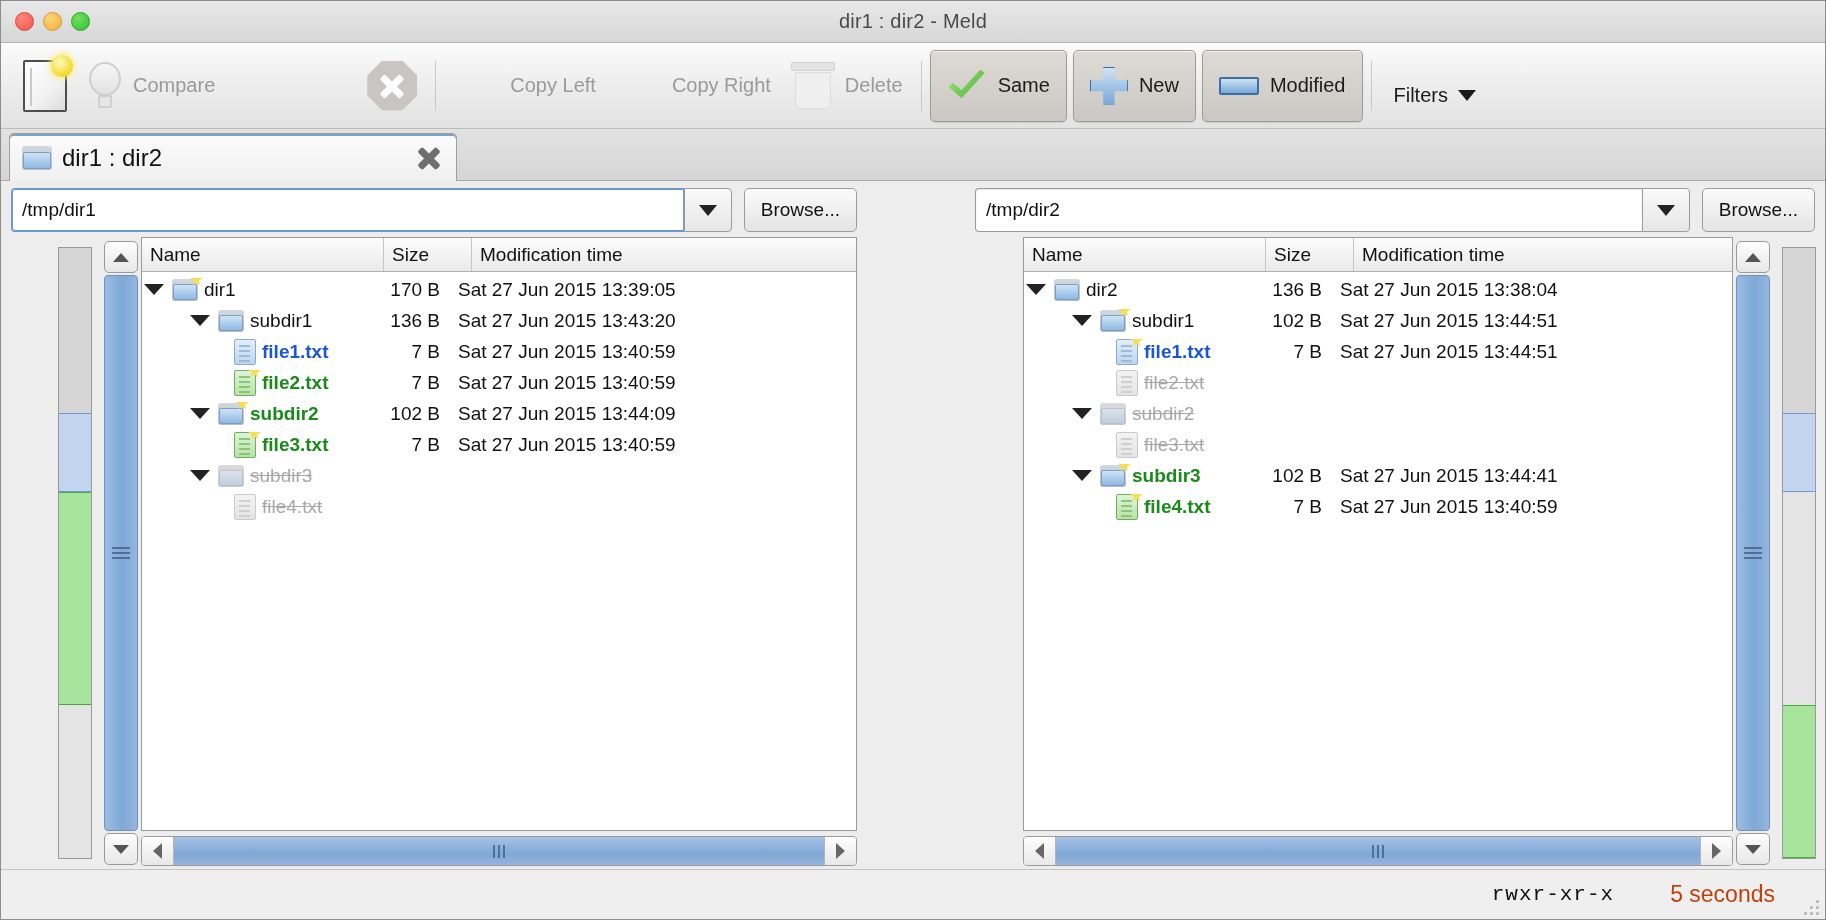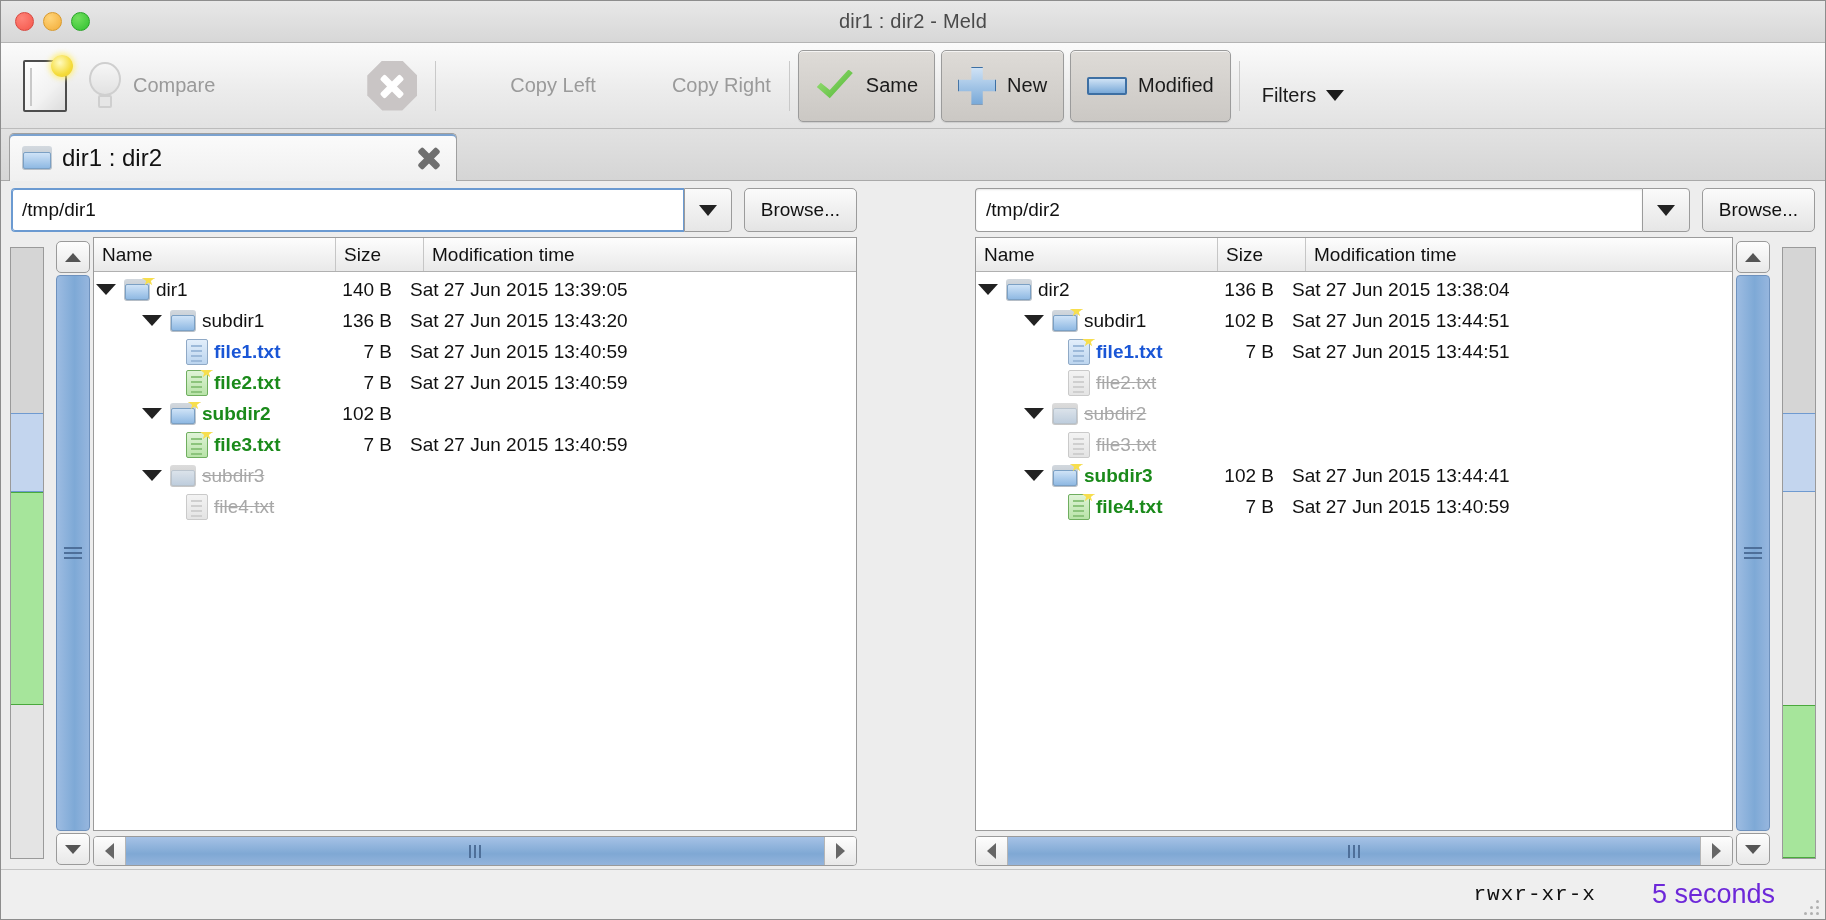--- a/index.html
+++ b/index.html
@@ -133,21 +133,21 @@
     width:48px; background:linear-gradient(180deg,#fafafa,#e6e6e6); border:1px solid #9b9b9b;
     border-radius:0 4px 4px 0; display:flex; align-items:center; justify-content:center;
   }
   .chev-sm { width:0;height:0;border-left:9px solid transparent;border-right:9px solid transparent;border-top:11px solid #222; }
   .browse-btn {
     height:44px; padding:0 16px; border:1px solid #9b9b9b; border-radius:5px;
     background:linear-gradient(180deg,#fbfbfb,#e4e4e4); font-size:19px; color:#111;
     display:flex; align-items:center;
   }
 
-  .treewrap { flex:1; display:flex; min-height:0; padding:0 0 0 0; }
+  .treewrap { flex:1; display:flex; min-height:0; padding:0 0 0 0;margin-left:48px; }
   .ovmap-col { width:52px; flex:0 0 52px; display:flex; flex-direction:column; align-items:center; padding:10px 0; }
   .ovmap { width:34px; flex:1; border:1px solid #9a9a9a; background:#d8d8d8; display:flex; flex-direction:column; }
   .ovseg { width:100%; }
   .ovseg.gray  { background:#d5d5d5; }
   .ovseg.gray2 { background:#e4e4e4; }
   .ovseg.blue  { background:#c3d5ee; border-top:1px solid #6f9ad0; border-bottom:1px solid #6f9ad0; }
   .ovseg.green { background:#a6e59b; border-top:1px solid #4aa83c; border-bottom:1px solid #4aa83c; }
 
   .vscroll-col { width:40px; flex:0 0 40px; display:flex; flex-direction:column; padding:4px 3px; }
   .vsb-btn { height:32px; border:1px solid #9a9a9a; border-radius:5px;
@@ -212,21 +212,21 @@
                display:flex; align-items:center; justify-content:center; }
   .hgrip { display:flex; gap:3px; }
   .hgrip i { width:2px; height:13px; background:#4e6f99; display:block; }
   .caret-l { width:0;height:0;border-top:8px solid transparent;border-bottom:8px solid transparent;border-right:9px solid #666; }
   .caret-r { width:0;height:0;border-top:8px solid transparent;border-bottom:8px solid transparent;border-left:9px solid #666; }
 
   
   .statusbar { height:50px; flex:0 0 50px; display:flex; align-items:center; justify-content:flex-end;
                gap:56px; padding-right:50px; background:#efefef; border-top:1px solid #c4c4c4; position:relative;padding-left:15px; }
   .perm { font-family:"Liberation Mono", monospace; font-size:21px; color:#111; letter-spacing:1px; }
-  .elapsed { font-size:27px; color:#6d28d9; }
+  .elapsed { font-size:23px; color:#c2410c; }
   .grip-corner { position:absolute; right:6px; bottom:4px; width:18px; height:18px; }
   .grip-corner i { position:absolute; width:3px; height:3px; background:#b0b0b0; border-radius:50%; }
 </style>
 </head>
 <body>
 
 <div class="window">
 
   <div class="titlebar">
     <div class="traffic">
@@ -268,20 +268,27 @@
     <div class="tb-item">
       <span class="ic ic-left"><span class="a"></span></span>
       <span class="tb-label">Copy Left</span>
     </div>
 
     <div class="tb-item">
       <span class="ic ic-right"><span class="a"></span></span>
       <span class="tb-label">Copy Right</span>
     </div>
 
+    <div class="tb-item">
+      <span class="ic ic-trash">
+        <span class="lid"></span>
+          <span class="can"></span>
+      </span>
+      <span class="tb-label">Delete</span>
+    </div>
 
     <div class="tb-sep"></div>
 
     <div class="tb-btn">
       <span class="ic ic-check">
           <span class="c"></span>
         </span>
       <span class="tb-label dark">Same</span>
     </div>
 
@@ -369,21 +376,21 @@
                     <span class="expander">
                       <span class="tri"></span>
                     </span>
                     <span class="fico">
                       <span class="fb"></span>
                       <span class="ff"></span>
                       <span class="star-ov"></span>
                     </span>
                     <span class="nm ">dir1</span>
                   </div>
-                  <div class="cell-size">140 B</div>
+                  <div class="cell-size">170 B</div>
                   <div class="cell-time">Sat 27 Jun 2015 13:39:05</div>
                 </div>
                 <div class="trow">
                   <div class="cell-name indent2">
                     <span class="expander">
                       <span class="tri"></span>
                     </span>
                     <span class="fico">
                       <span class="fb"></span>
                       <span class="ff"></span>
@@ -422,20 +429,21 @@
                       <span class="tri"></span>
                     </span>
                     <span class="fico">
                       <span class="fb"></span>
                       <span class="ff"></span>
                       <span class="star-ov"></span>
                     </span>
                     <span class="nm green">subdir2</span>
                   </div>
                   <div class="cell-size">102 B</div>
+                  <div class="cell-time">Sat 27 Jun 2015 13:44:09</div>
                 </div>
                 <div class="trow">
                   <div class="cell-name indent3">
                     <span class="expander"></span>
                     <span class="dico green">
                       <span class="pg"></span>
                       <span class="star-ov"></span>
                     </span>
                     <span class="nm green">file3.txt</span>
                   </div>

